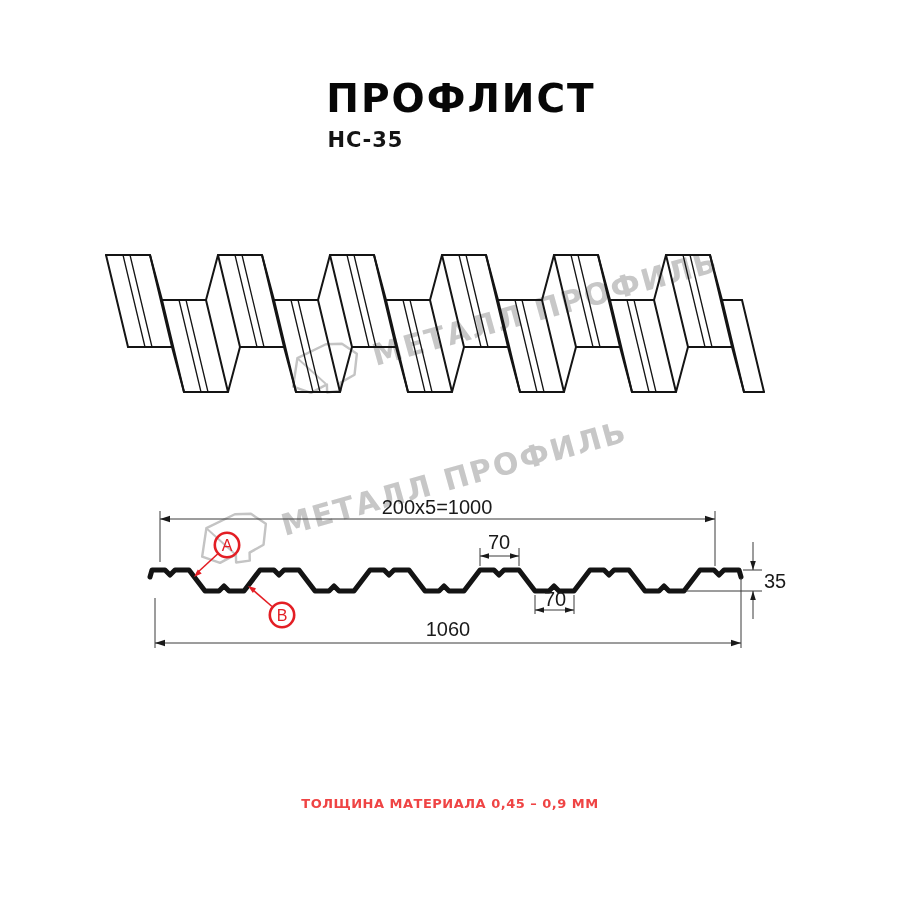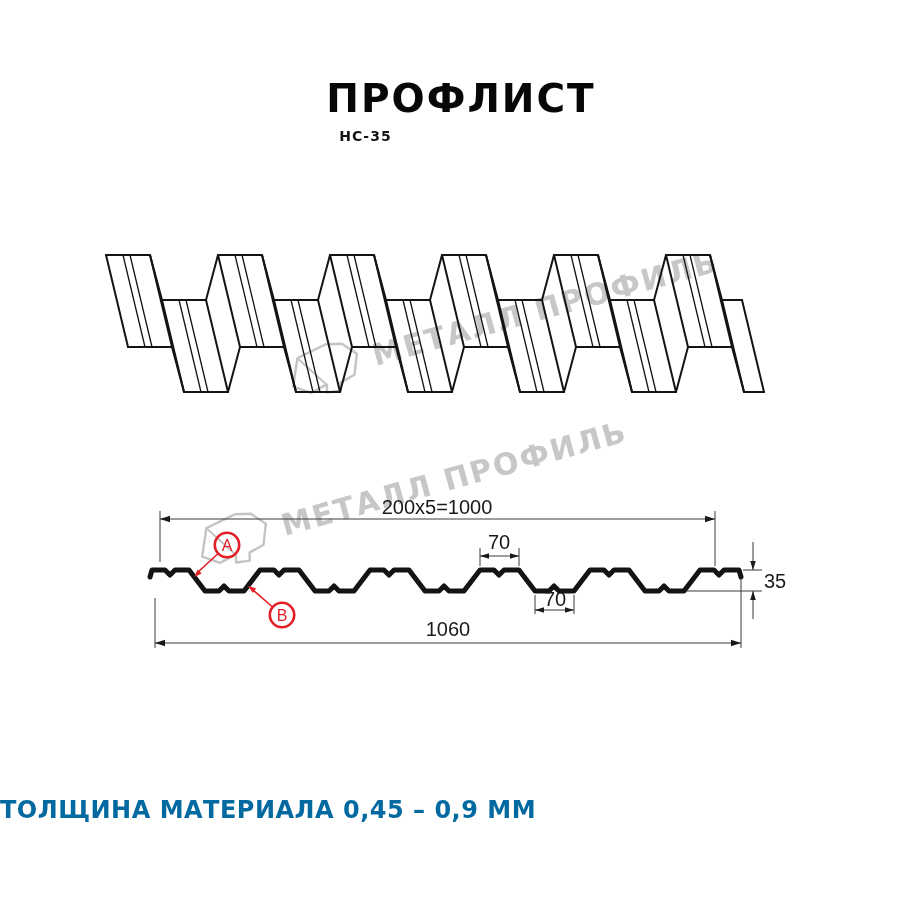--- a/index.html
+++ b/index.html
@@ -2,25 +2,25 @@
 <html><head>
 <meta charset="utf-8">
 <style>
   html,body{margin:0;padding:0;background:#fff;}
   .canvas{position:relative;width:900px;height:900px;background:#ffffff;overflow:hidden;
           font-family:"Liberation Sans",sans-serif;}
   .page-title{position:absolute;left:11px;top:76px;width:900px;text-align:center;
           font-family:"DejaVu Sans",sans-serif;font-weight:700;font-size:39px;
           letter-spacing:2px;color:#070707;}
   .product-model{position:absolute;left:0;top:128px;width:731px;text-align:center;
-          font-family:"DejaVu Sans",sans-serif;font-weight:600;font-size:14px;
+          font-family:"DejaVu Sans",sans-serif;font-weight:600;font-size:21px;
           letter-spacing:1px;color:#141414;}
-  .footer-note{position:absolute;left:0;top:796px;width:900px;
-          font-family:"DejaVu Sans",sans-serif;font-weight:600;font-size:24px;
-          letter-spacing:0.5px;color:#0369a1;}
+  .footer-note{position:absolute;left:0;top:796px;width:900px;text-align:center;
+          font-family:"DejaVu Sans",sans-serif;font-weight:600;font-size:13px;
+          letter-spacing:0.5px;color:#ef4444;}
   .wm{position:absolute;display:flex;align-items:center;gap:12px;
       transform-origin:0 50%;transform:rotate(-15.5deg);z-index:1;pointer-events:none;}
   .wm-text{font-family:"DejaVu Sans",sans-serif;font-weight:700;font-size:30px;
       letter-spacing:2px;white-space:nowrap;color:#c7c7c7;}
   .wm1{left:288px;top:352px;}
   .wm2{left:197px;top:522px;}
   .wm-logo{flex:0 0 auto;}
   .art{position:absolute;left:0;top:0;z-index:2;}
   .sheet-line{stroke:#141414;stroke-width:2;fill:none;stroke-linejoin:round;stroke-linecap:round;}
   .sheet-groove{stroke:#141414;stroke-width:1.3;fill:none;stroke-linecap:round;}

